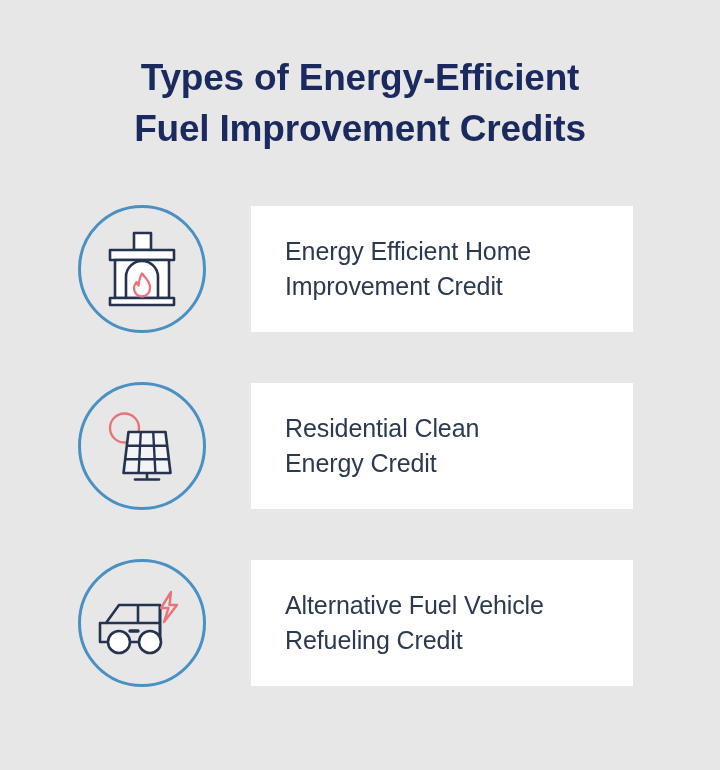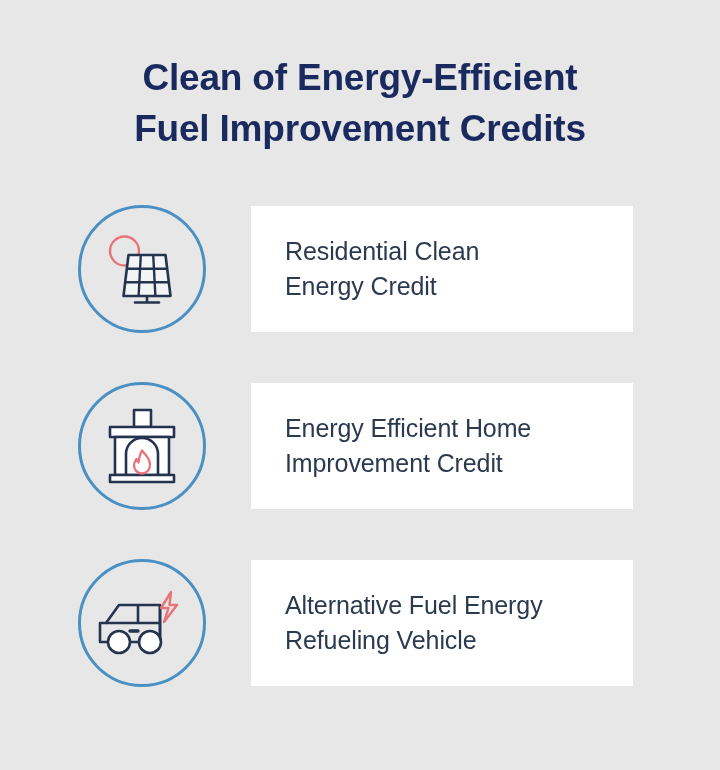--- a/index.html
+++ b/index.html
@@ -93,25 +93,54 @@
     font-weight: normal;
     letter-spacing: -0.1px;
   }
 </style>
 </head>
 <body>
 
 <div class="infographic">
 
   <div class="title-block">
-    <span class="title-line">Clean of Energy-Efficient</span>
+    <span class="title-line">Types of Energy-Efficient</span>
     <span class="title-line">Fuel Improvement Credits</span>
   </div>
 
   <div class="rows">
+
+    <div class="row">
+      <div class="icon-circle">
+        <span>
+          <svg width="76" height="78" viewBox="0 0 76 78" fill="none" xmlns="http://www.w3.org/2000/svg">
+
+            <rect x="30" y="3" width="17" height="17" stroke="#26334f" stroke-width="2.6" fill="#ffffff" stroke-linejoin="round"></rect>
+
+            <rect x="6" y="20" width="64" height="10" stroke="#26334f" stroke-width="2.6" fill="#ffffff" stroke-linejoin="round"></rect>
+
+            <rect x="11" y="30" width="54" height="38" stroke="#26334f" stroke-width="2.6" fill="#ffffff" stroke-linejoin="round"></rect>
+
+            <rect x="6" y="68" width="64" height="7" stroke="#26334f" stroke-width="2.6" fill="#ffffff" stroke-linejoin="round"></rect>
+
+            <path d="M22 68 V47 A16 16 0 0 1 54 47 V68" stroke="#26334f" stroke-width="2.6" fill="none" stroke-linejoin="round"></path>
+
+            <path d="M38 43.5 C41.5 48.5 46 51 46 57.5 C46 63 42.5 66.5 38 66.5
+                     C33.5 66.5 30 63 30 58 C30 55.5 31.5 53.5 32.5 52
+                     L34.5 55.5 C35 51.5 36 47 38 43.5 Z" stroke="#e8737a" stroke-width="2.3" fill="none" stroke-linejoin="round"></path>
+          </svg>
+        </span>
+      </div>
+      <div class="text-card">
+        <div class="card-label">
+          <span>Energy Efficient Home</span><br>
+          <span>Improvement Credit</span>
+        </div>
+      </div>
+    </div>
 
     <div class="row">
       <div class="icon-circle">
         <span>
           <svg width="82" height="78" viewBox="0 0 82 78" fill="none" xmlns="http://www.w3.org/2000/svg">
 
             <circle cx="23.5" cy="21" r="14.5" stroke="#e8737a" stroke-width="2.4" fill="none"></circle>
 
             <path d="M27.5 25 H64.5 L69.5 66 H22.5 Z" stroke="#26334f" stroke-width="2.6" fill="#f3f4f6" stroke-linejoin="round"></path>
 
@@ -130,49 +159,20 @@
         <div class="card-label">
           <span>Residential Clean</span><br>
           <span>Energy Credit</span>
         </div>
       </div>
     </div>
 
     <div class="row">
       <div class="icon-circle">
         <span>
-          <svg width="76" height="78" viewBox="0 0 76 78" fill="none" xmlns="http://www.w3.org/2000/svg">
-
-            <rect x="30" y="3" width="17" height="17" stroke="#26334f" stroke-width="2.6" fill="#ffffff" stroke-linejoin="round"></rect>
-
-            <rect x="6" y="20" width="64" height="10" stroke="#26334f" stroke-width="2.6" fill="#ffffff" stroke-linejoin="round"></rect>
-
-            <rect x="11" y="30" width="54" height="38" stroke="#26334f" stroke-width="2.6" fill="#ffffff" stroke-linejoin="round"></rect>
-
-            <rect x="6" y="68" width="64" height="7" stroke="#26334f" stroke-width="2.6" fill="#ffffff" stroke-linejoin="round"></rect>
-
-            <path d="M22 68 V47 A16 16 0 0 1 54 47 V68" stroke="#26334f" stroke-width="2.6" fill="none" stroke-linejoin="round"></path>
-
-            <path d="M38 43.5 C41.5 48.5 46 51 46 57.5 C46 63 42.5 66.5 38 66.5
-                     C33.5 66.5 30 63 30 58 C30 55.5 31.5 53.5 32.5 52
-                     L34.5 55.5 C35 51.5 36 47 38 43.5 Z" stroke="#e8737a" stroke-width="2.3" fill="none" stroke-linejoin="round"></path>
-          </svg>
-        </span>
-      </div>
-      <div class="text-card">
-        <div class="card-label">
-          <span>Energy Efficient Home</span><br>
-          <span>Improvement Credit</span>
-        </div>
-      </div>
-    </div>
-
-    <div class="row">
-      <div class="icon-circle">
-        <span>
           <svg width="90" height="66" viewBox="0 0 90 66" fill="none" xmlns="http://www.w3.org/2000/svg">
 
             <path d="M3 33 H9 L22 15 H63 V52 H3 Z" stroke="#26334f" stroke-width="2.6" fill="none" stroke-linejoin="round"></path>
 
             <path d="M63 15 V52" stroke="#26334f" stroke-width="2.6"></path>
 
             <path d="M41 15 V33" stroke="#26334f" stroke-width="2.6"></path>
 
             <path d="M9 33 H63" stroke="#26334f" stroke-width="2.6"></path>
 
@@ -181,20 +181,20 @@
             <circle cx="53" cy="52" r="11" stroke="#26334f" stroke-width="2.6" fill="#ffffff"></circle>
 
             <path d="M33 41 H41" stroke="#26334f" stroke-width="3.4" stroke-linecap="round"></path>
 
             <path d="M74 2 L64 18 H71.5 L67 32 L80 15 H72.5 Z" stroke="#e8737a" stroke-width="2.4" fill="none" stroke-linejoin="round"></path>
           </svg>
         </span>
       </div>
       <div class="text-card">
         <div class="card-label">
-          <span>Alternative Fuel Energy</span><br>
-          <span>Refueling Vehicle</span>
+          <span>Alternative Fuel Vehicle</span><br>
+          <span>Refueling Credit</span>
         </div>
       </div>
     </div>
 
   </div>
 </div>
 
 </body></html>

